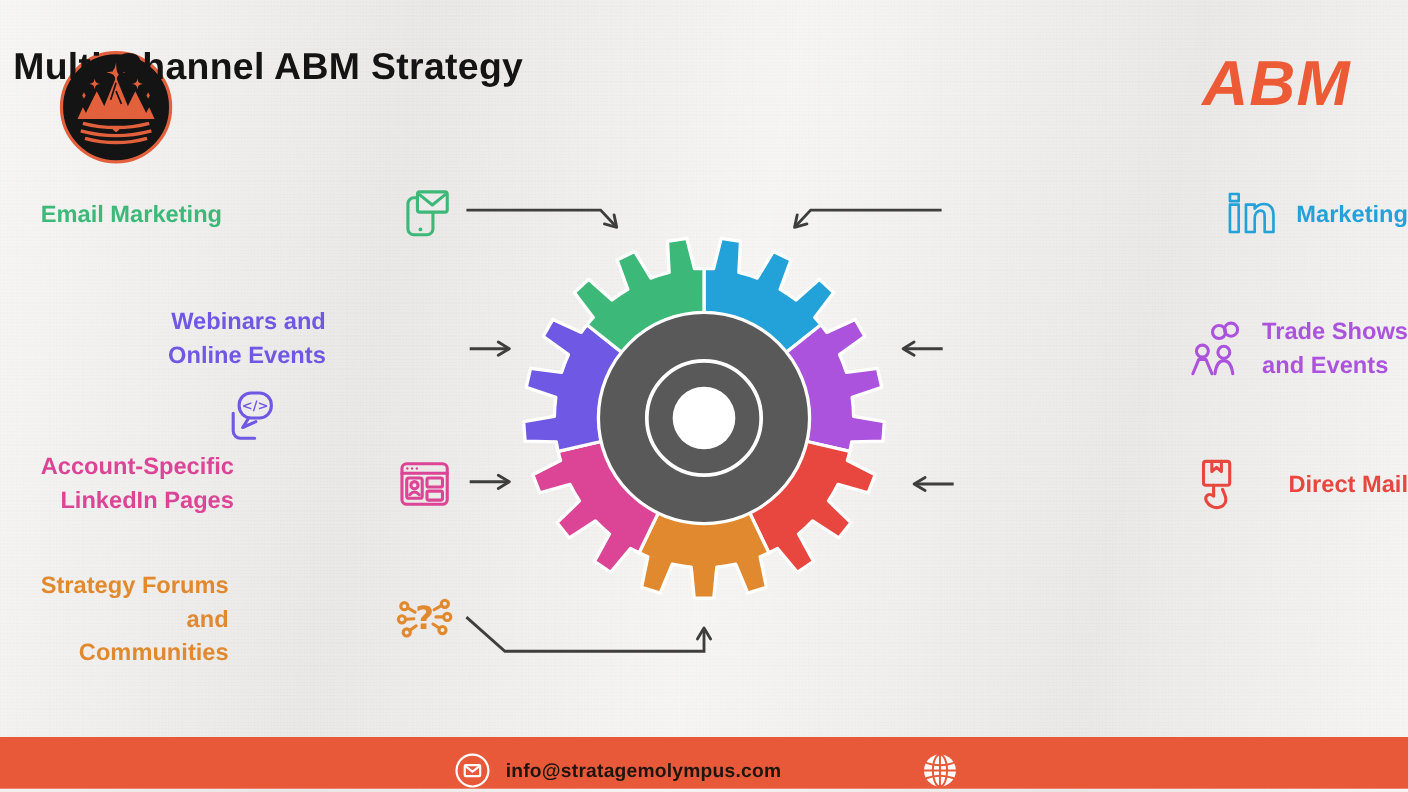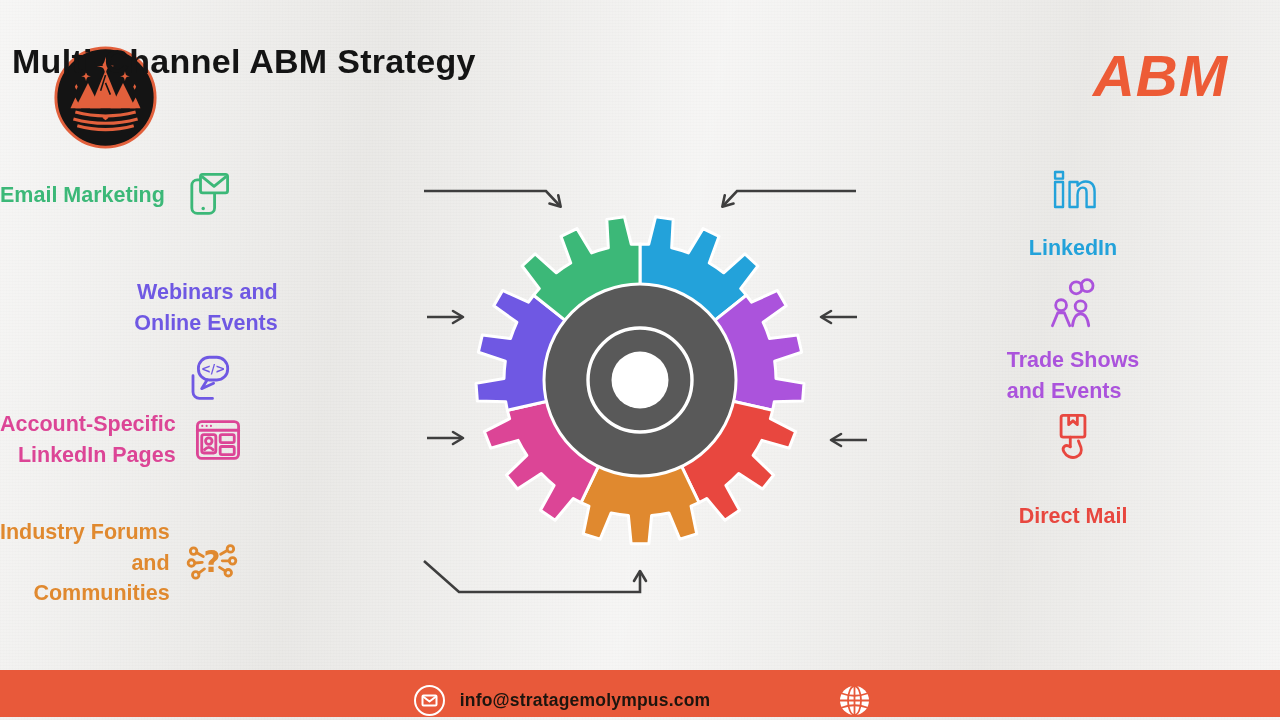--- a/index.html
+++ b/index.html
@@ -16,22 +16,22 @@
     position:absolute;top:42px;left:12px;width:100%;
     font-size:34px;font-weight:800;letter-spacing:.3px;color:var(--c,#141414);
   }
   .watermark{
     position:absolute;top:42px;right:52px;
     font-size:58px;font-weight:800;font-style:italic;letter-spacing:1px;color:var(--c,#ed5b36);
   }
   .logo{position:absolute;top:44px;left:52px;width:107px;height:107px;}
   .layer{position:absolute;inset:0;width:1280px;height:720px;pointer-events:none;}
   .row{position:absolute;display:flex;align-items:center;gap:16px;}
-  .row.left{left:0;right:868px;justify-content:flex-start;}
-  .row.right{left:866px;right:0;justify-content:flex-start;flex-direction:column;}
+  .row.left{left:0;right:868px;justify-content:space-between;padding-left:37px;}
+  .row.right{left:866px;right:0;justify-content:flex-end;}
   .label{
     font-size:21.5px;font-weight:700;line-height:1.42;color:var(--c,#333);
     white-space:pre-line;
   }
   .row.left .label{text-align:right;}
   .row.right .label{text-align:left;}
   .icon{width:52px;height:52px;flex:0 0 auto;}
   .icon *{stroke:var(--c,#333);fill:none;stroke-width:2.6;stroke-linecap:round;stroke-linejoin:round;}
   .icon .fill{fill:var(--c,#333);stroke:none;}
   .icon .bg{fill:#edecea;}
@@ -137,21 +137,21 @@
         <circle class="fill" cx="17.5" cy="11" r="1"></circle>
       <rect x="9" y="19" width="13" height="17" rx="2"></rect>
       <circle cx="15.5" cy="25" r="3"></circle>
       <path d="M11.5 33 q4 -4.5 8 0"></path>
       <rect x="26" y="19" width="13" height="7.5" rx="1.5"></rect>
       <rect x="26" y="30" width="13" height="7.5" rx="1.5"></rect>
     </svg>
   </div>
 
   <div class="row left" style="top:513px;height:100px;">
-    <div class="label" style="--c: #e0892f;">Industry Forums
+    <div class="label" style="--c: #e0892f;">Strategy Forums
 and
 Communities</div>
     <svg class="icon" viewBox="0 0 48 48" style="--c: #e0892f;">
       <text class="txt-fill" x="24" y="32" font-size="27" text-anchor="middle">?</text>
       <circle cx="7" cy="13" r="3"></circle>
         <circle cx="5" cy="24" r="3"></circle>
         <circle cx="9" cy="35" r="3"></circle>
       <circle cx="41" cy="11" r="3"></circle>
         <circle cx="43" cy="22" r="3"></circle>
         <circle cx="39" cy="33" r="3"></circle>
@@ -161,21 +161,21 @@
       <path d="M38 12.5 L32 16"></path>
         <path d="M40 22 L33.5 22"></path>
         <path d="M36.5 31.5 L31 28"></path>
     </svg>
   </div>
 
   <div class="row right" style="top:165px;height:60px;">
     <svg class="icon" viewBox="0 0 48 48" style="--c: #23a2da;">
       <text class="txt-outline" x="4" y="39" font-size="42" letter-spacing="-1">in</text>
     </svg>
-    <div class="label" style="--c: #23a2da;">LinkedIn</div>
+    <div class="label" style="--c: #23a2da;">Marketing</div>
   </div>
 
   <div class="row right" style="top:277px;height:80px;">
     <svg class="icon" viewBox="0 0 48 48" style="--c: #ab53dc;">
       <circle cx="27" cy="10" r="5.5"></circle>
         <circle cx="37" cy="8" r="5.5"></circle>
       <circle cx="13" cy="26" r="5"></circle>
       <path d="M5 45 L10 33 H16 L21 45"></path>
       <circle cx="31" cy="27" r="5"></circle>
       <path d="M23.5 45 Q25 34 31 34 Q37 34 38.5 45"></path>

